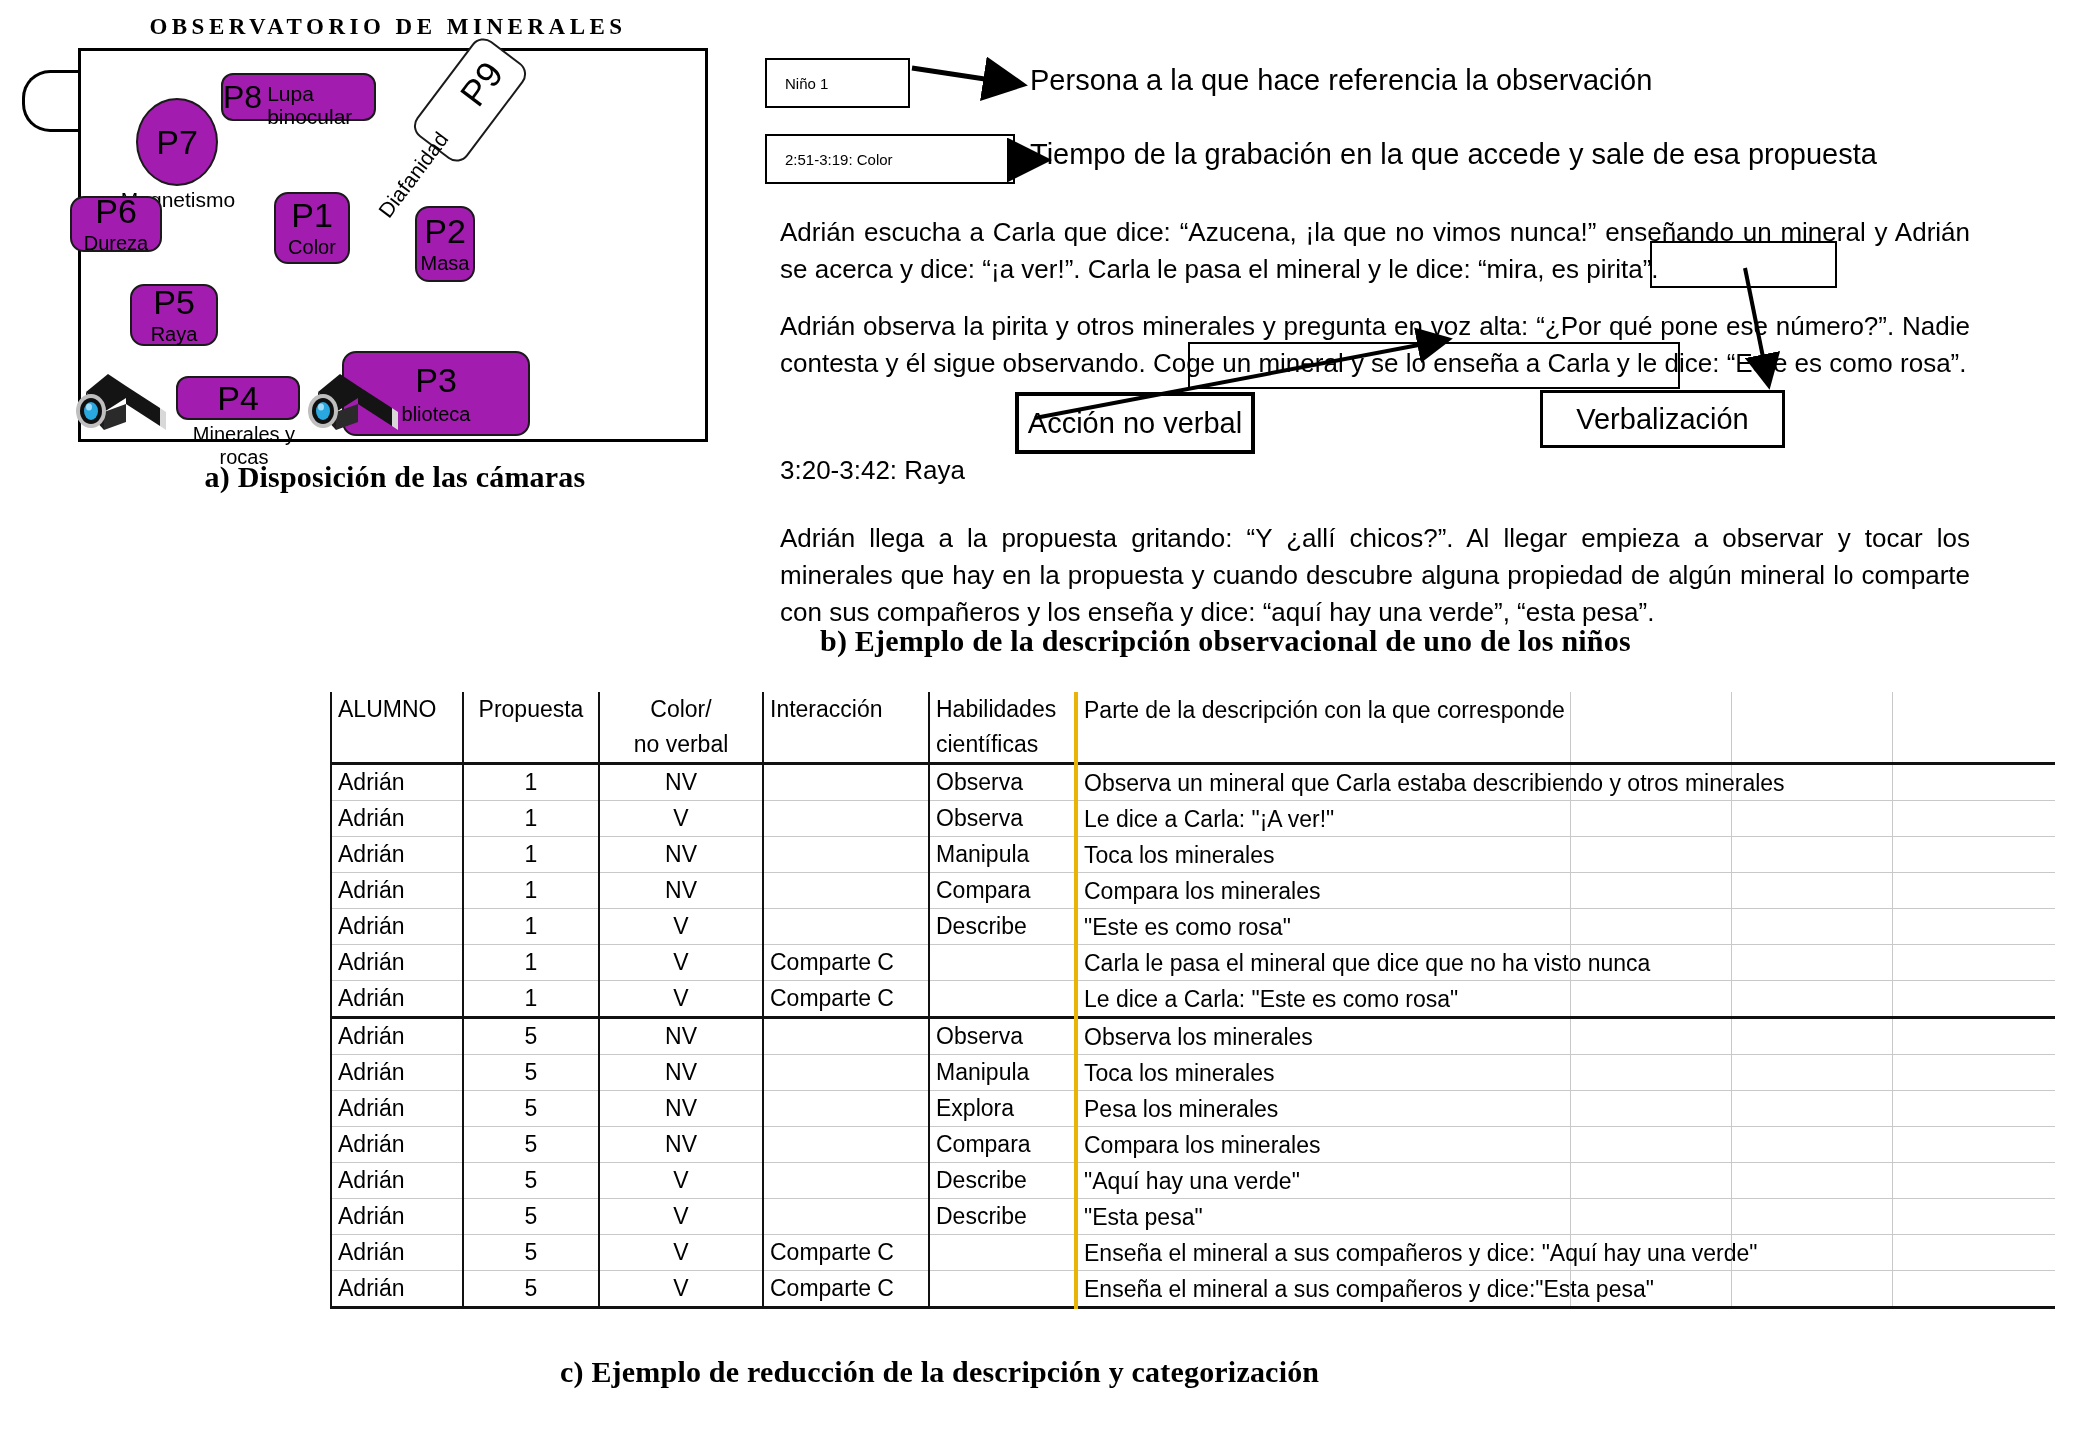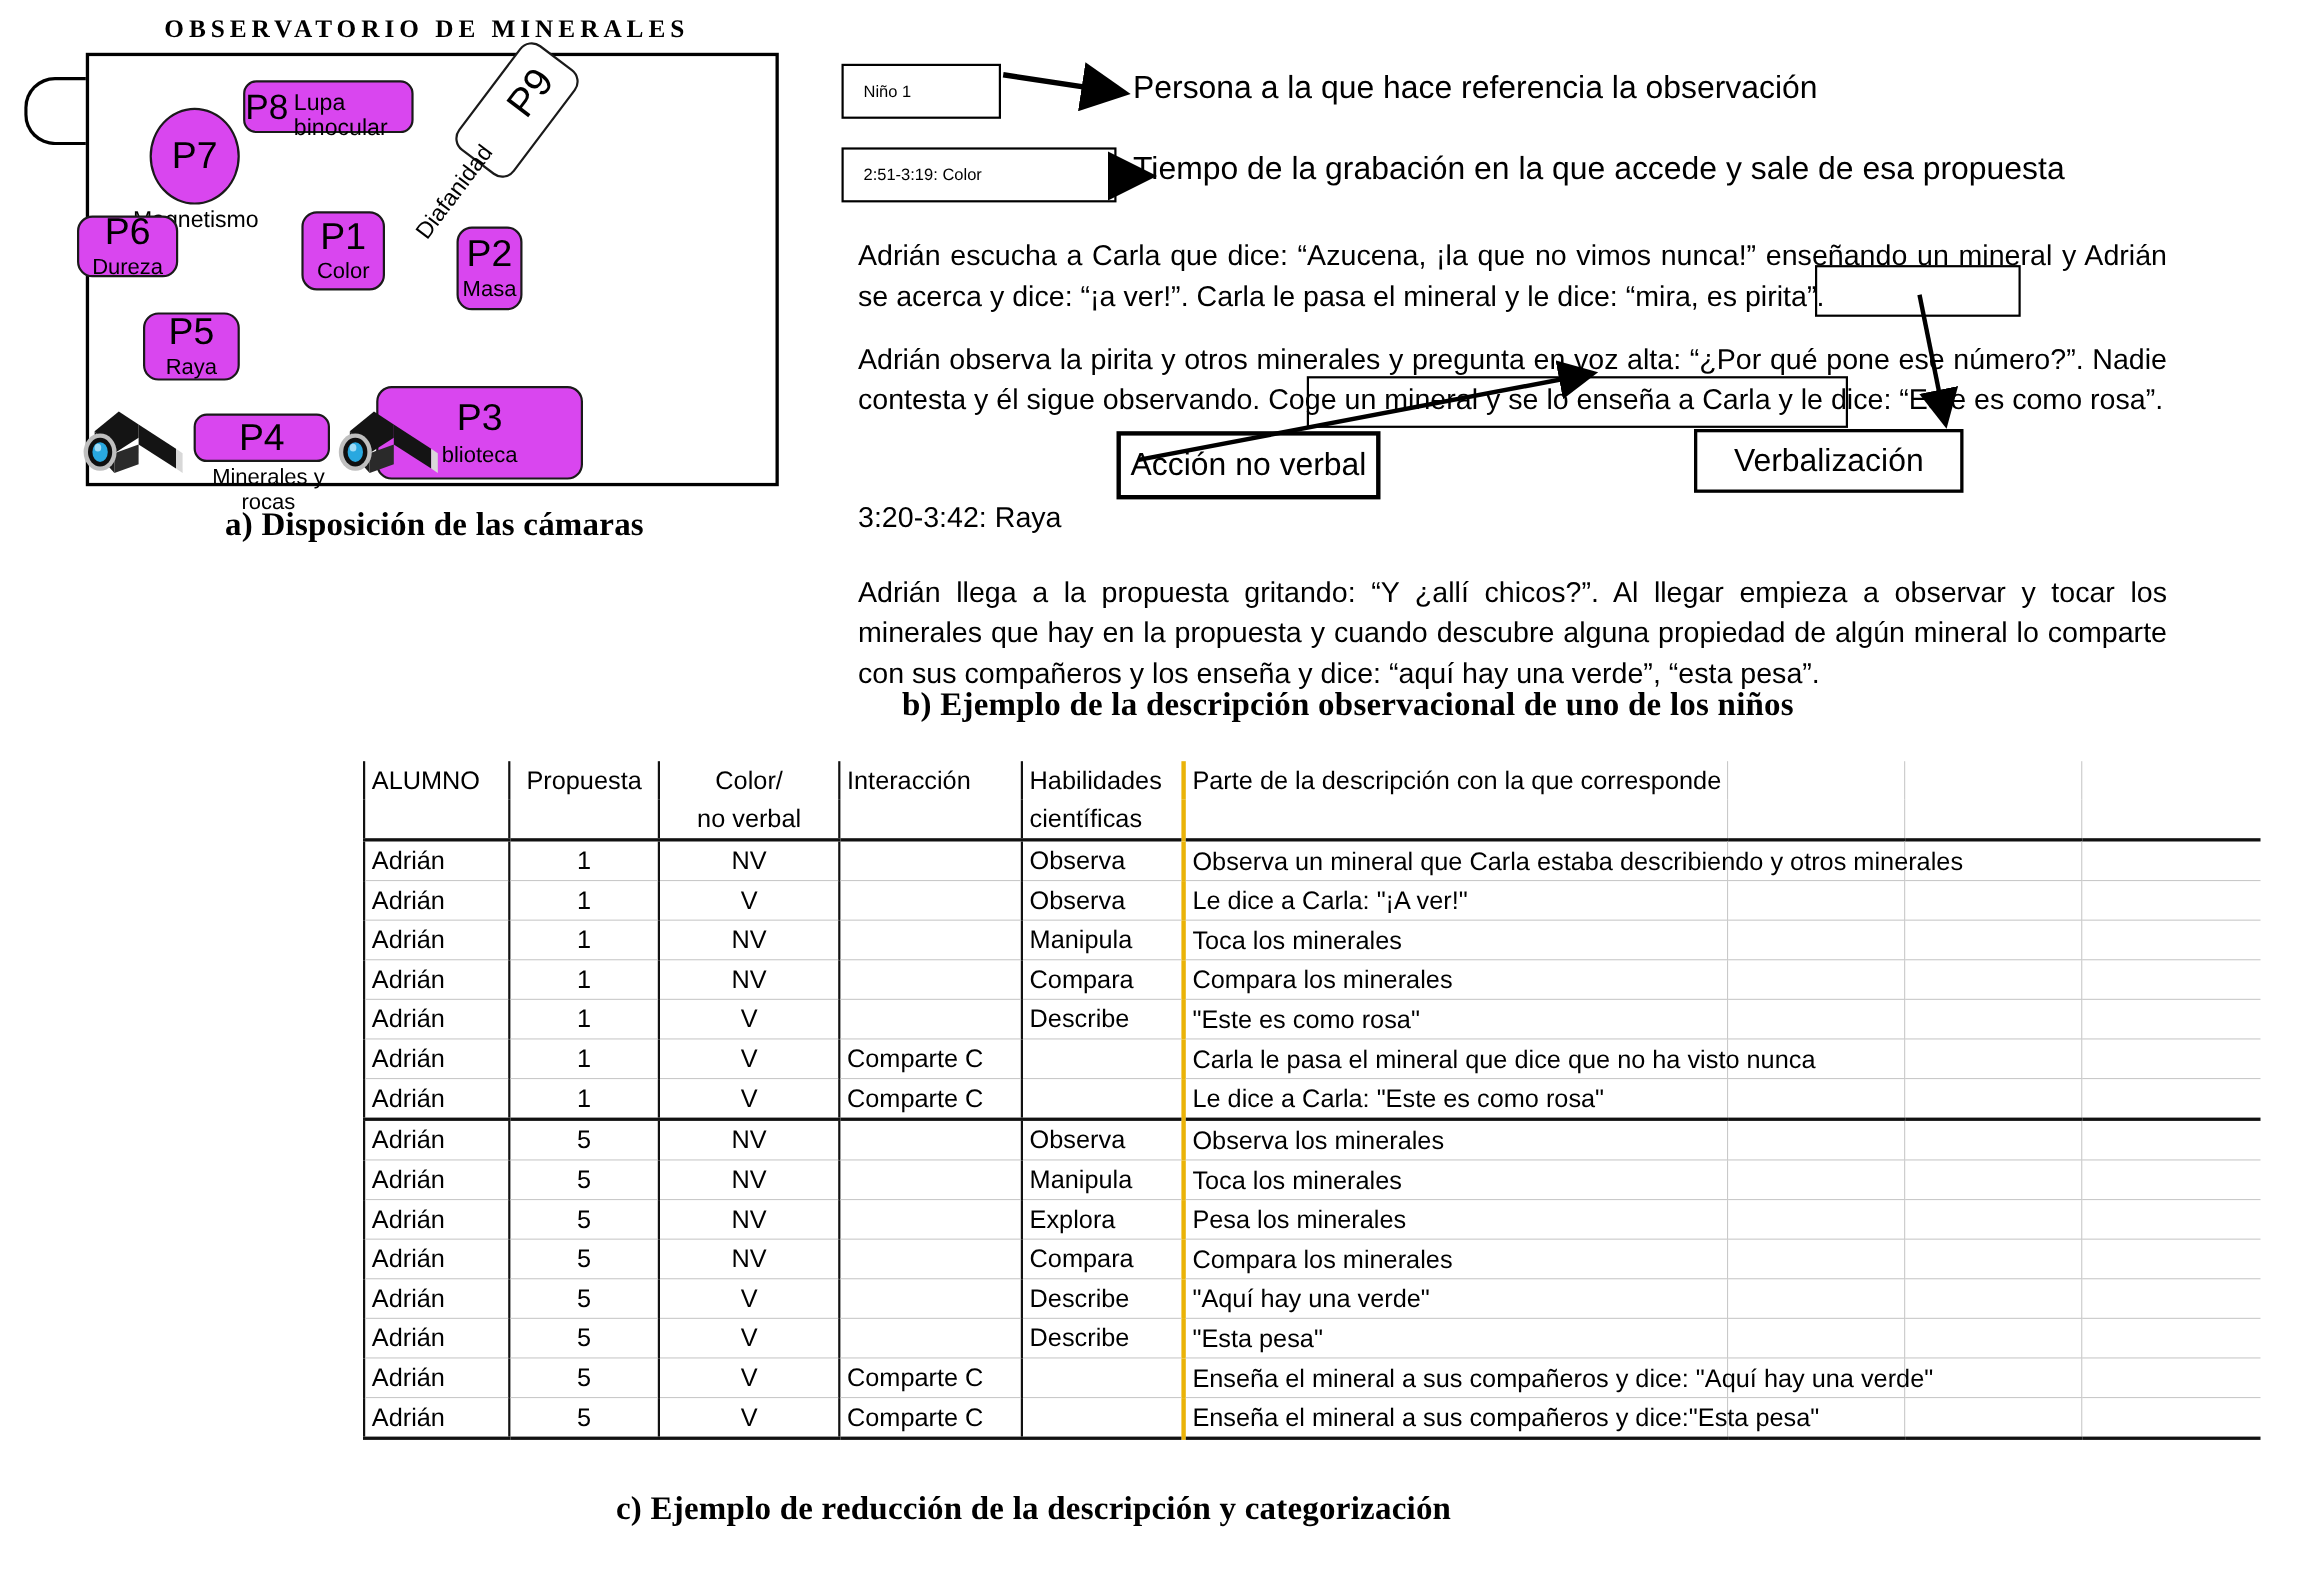--- a/index.html
+++ b/index.html
@@ -12,21 +12,21 @@
   #panel-a{position:absolute;left:0;top:0;width:760px;height:660px;}
   #obs-title{position:absolute;left:88px;top:14px;width:600px;text-align:center;
              font-family:"Liberation Serif",serif;font-weight:bold;font-size:23px;
              letter-spacing:4.5px;}
   #room-box{position:absolute;left:78px;top:48px;width:630px;height:394px;
             border:3px solid #000;background:#fff;box-sizing:border-box;}
   #room-tab{position:absolute;left:22px;top:70px;width:60px;height:62px;
             border:3px solid #000;border-right:none;background:#fff;
             border-radius:28px 0 0 28px;box-sizing:border-box;}
 
-  .prop{position:absolute;border:2px solid #1a1a1a;background:#d946ef;
+  .prop{position:absolute;border:2px solid #1a1a1a;background:#a21caf;
         box-sizing:border-box;border-radius:14px;
         display:flex;flex-direction:column;align-items:center;justify-content:center;}
   .prop .pid{font-size:34px;line-height:1;}
   .prop .pname{font-size:20px;line-height:1.1;margin-top:4px;}
 
   
   #p7{left:136px;top:98px;width:82px;height:88px;border-radius:50%;}
   #p7-label{position:absolute;left:108px;top:188px;width:140px;text-align:center;font-size:21px;}
 
   

